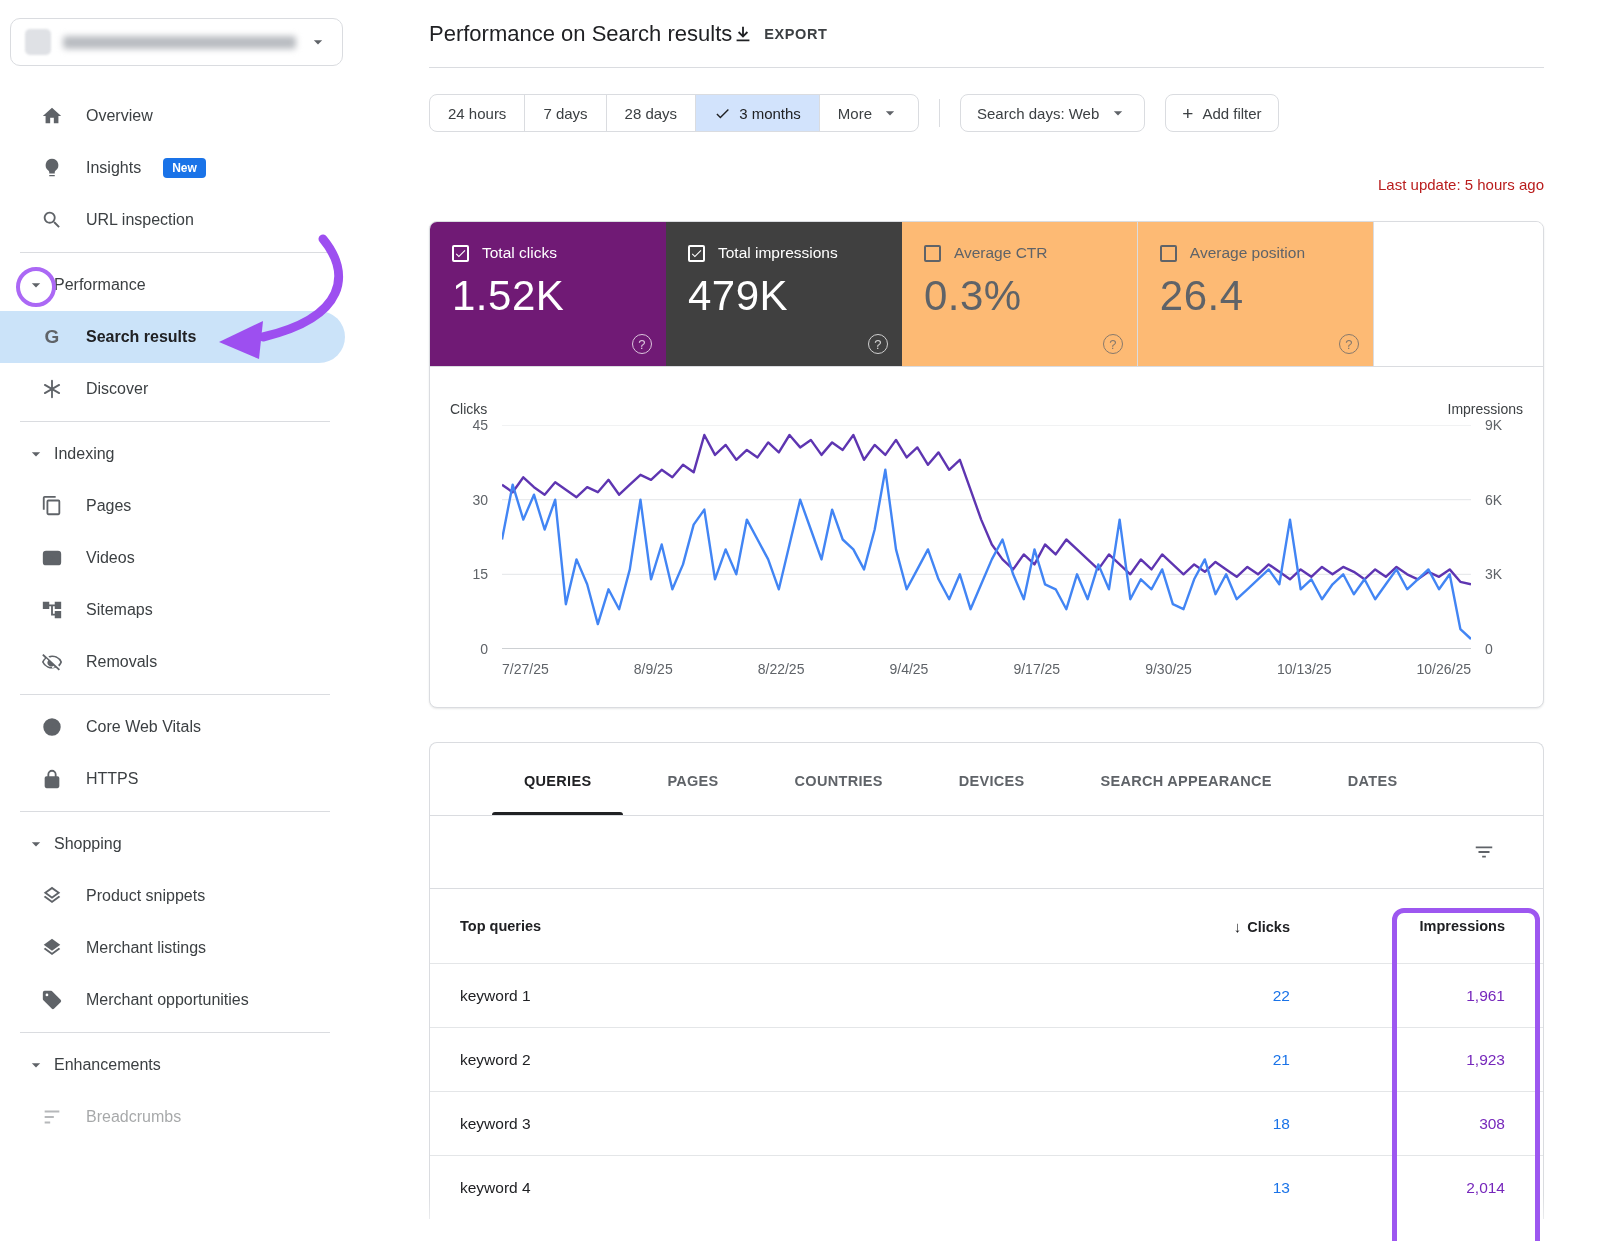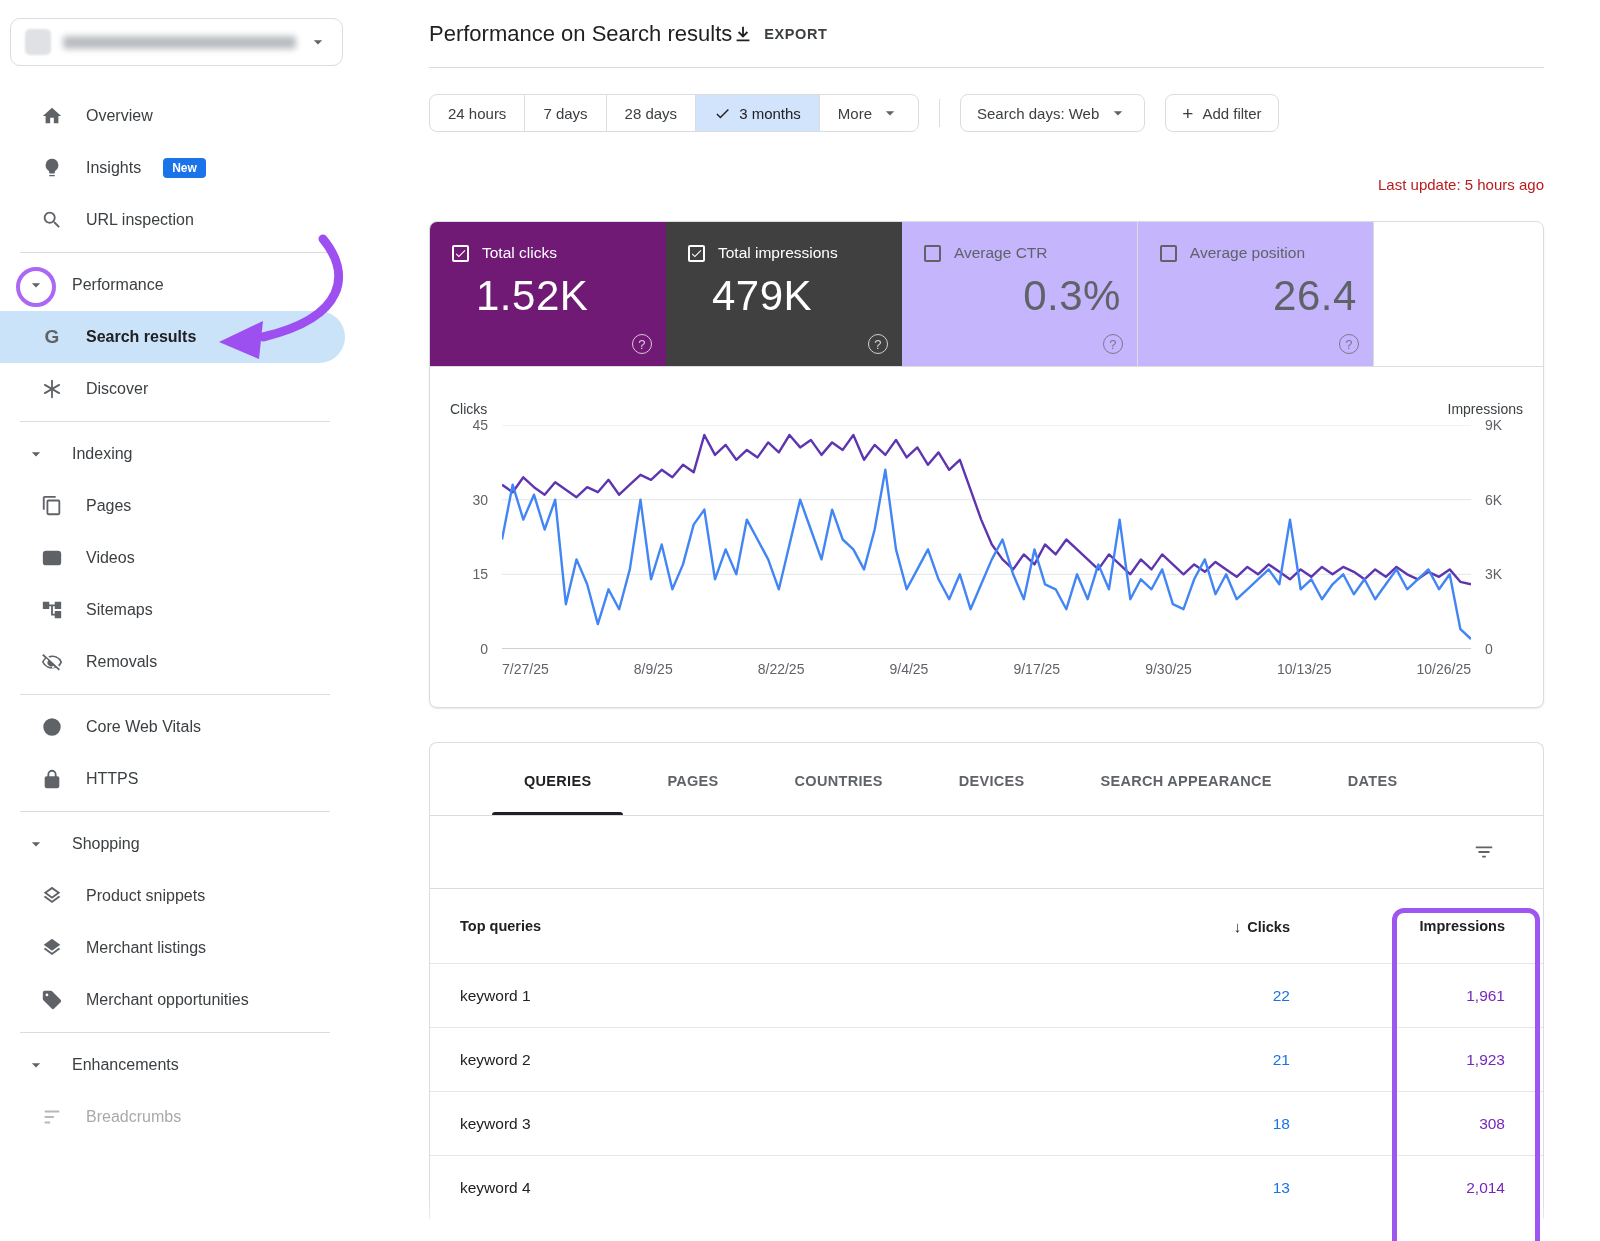--- a/index.html
+++ b/index.html
@@ -13,21 +13,21 @@
   .property-selector { width:333px; height:48px; margin:2px 0 0 10px; border:1px solid #dadce0; border-radius:10px;
     display:flex; align-items:center; gap:12px; padding:0 14px; cursor:pointer; background:#fff; }
   .prop-favicon { width:26px; height:26px; border-radius:5px; background:#dfe1e5; filter:blur(1px); flex:none; }
   .prop-name-blur { flex:1; height:13px; border-radius:3px; background:#b9bcc1; filter:blur(3px); }
   .chev { width:20px; height:20px; fill:#5f6368; flex:none; }
   nav { margin-top:24px; }
   .nav-item { width:345px; height:52px; display:flex; align-items:center; gap:22px; padding-left:40px;
     font-size:16px; color:#3c4043; cursor:pointer; border-radius:0 26px 26px 0; }
   .nav-item .nav-icon { width:24px; display:flex; justify-content:center; align-items:center; flex:none; }
   .nav-item.selected { background:#cbe3f9; color:#202124; font-weight:bold; }
-  .nav-section { width:345px; height:52px; display:flex; align-items:center; gap:26px; padding-left:26px;
+  .nav-section { width:345px; height:52px; display:flex; align-items:center; gap:8px; padding-left:26px;
     font-size:16px; color:#3c4043; cursor:pointer; }
   .nav-divider { border:none; border-top:1px solid #dadce0; margin:6px 0 6px 20px; width:310px; }
   .icn { width:22px; height:22px; fill:#5f6368; }
   .gmark { font-size:19px; font-weight:bold; color:#5f6368; font-family:"Liberation Sans",sans-serif; }
   .badge-new { background:#1a73e8; color:#fff; font-size:12px; font-weight:bold; padding:3px 9px; border-radius:4px; margin-left:0px; }
   .faded-item { opacity:.45; }
 
   
   .main { flex:1; min-width:0; padding:0 56px 0 4px; }
   .main-header { height:68px; display:flex; align-items:center; justify-content:flex-start; border-bottom:1px solid #dadce0; }
@@ -48,26 +48,26 @@
 
   .last-update { text-align:right; margin-top:44px; font-size:15px; color:#b91c1c; }
 
   
   .chart-card { margin-top:28px; border:1px solid #dadce0; border-radius:8px; overflow:hidden;
     box-shadow:0 1px 2px rgba(60,64,67,.12); background:#fff; }
   .metric-tiles { display:flex; height:145px; border-bottom:1px solid #dadce0; }
   .tile { width:21.2%; padding:22px 16px 12px 22px; position:relative; cursor:pointer; flex:none; }
   .tile.blue { background:#701a75; color:#fff; }
   .tile.purple { background:#404040; color:#fff; }
-  .tile.white { color:#5f6368; border-right:1px solid #dadce0; background:#c4b5fd;text-align:right; }
+  .tile.white { color:#5f6368; border-right:1px solid #dadce0; background:#fdba74; }
   .tile-spacer { flex:1; background:#fff; }
   .tile-label-row { display:flex; align-items:center; gap:13px; font-size:15.5px; }
   .cbx { width:17px; height:17px; border:2px solid #fff; border-radius:2px; display:flex; align-items:center; justify-content:center; flex:none; }
   .tile.white .cbx { border-color:#5f6368; }
-  .tile-value { margin-top:10px; font-size:42px; letter-spacing:.5px; font-weight:normal;margin-left:24px; }
+  .tile-value { margin-top:10px; font-size:42px; letter-spacing:.5px; font-weight:normal; }
   .help-icon { position:absolute; right:14px; bottom:12px; width:20px; height:20px; border-radius:50%;
     border:1.5px solid currentColor; opacity:.75; font-size:13px; display:flex; align-items:center; justify-content:center; cursor:pointer; }
 
   .chart-area { padding:34px 20px 30px; }
   .axis-labels { display:flex; justify-content:space-between; font-size:14px; color:#3c4043; padding-bottom:8px; }
   .chart-body { display:flex; }
   .yticks { width:52px; position:relative; font-size:14px; color:#5f6368; flex:none; }
   .yticks span { position:absolute; transform:translateY(-50%); }
   .yticks.left span { right:14px; }
   .yticks.right span { left:14px; }

